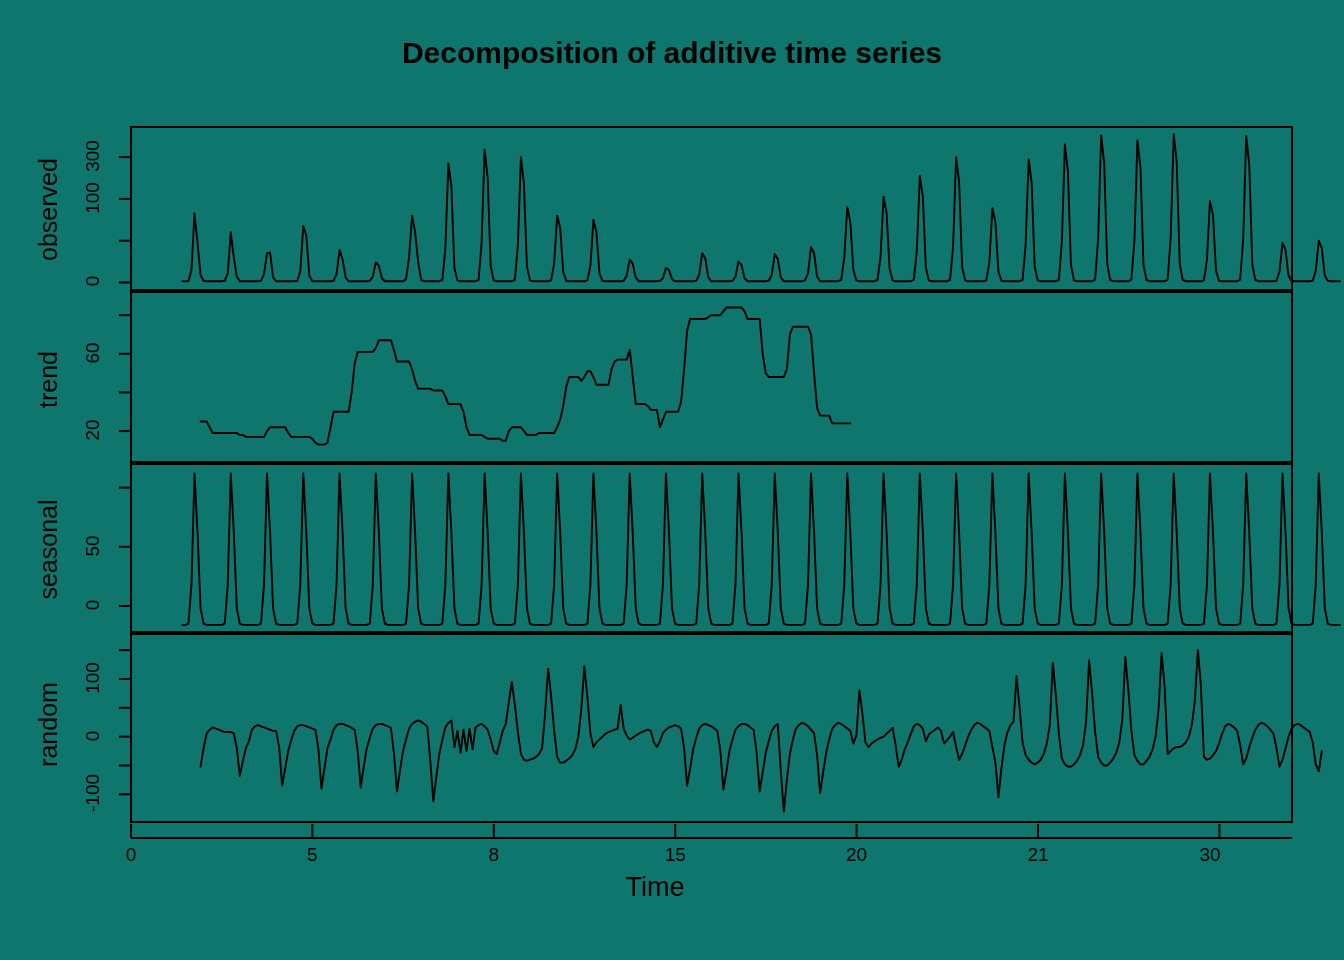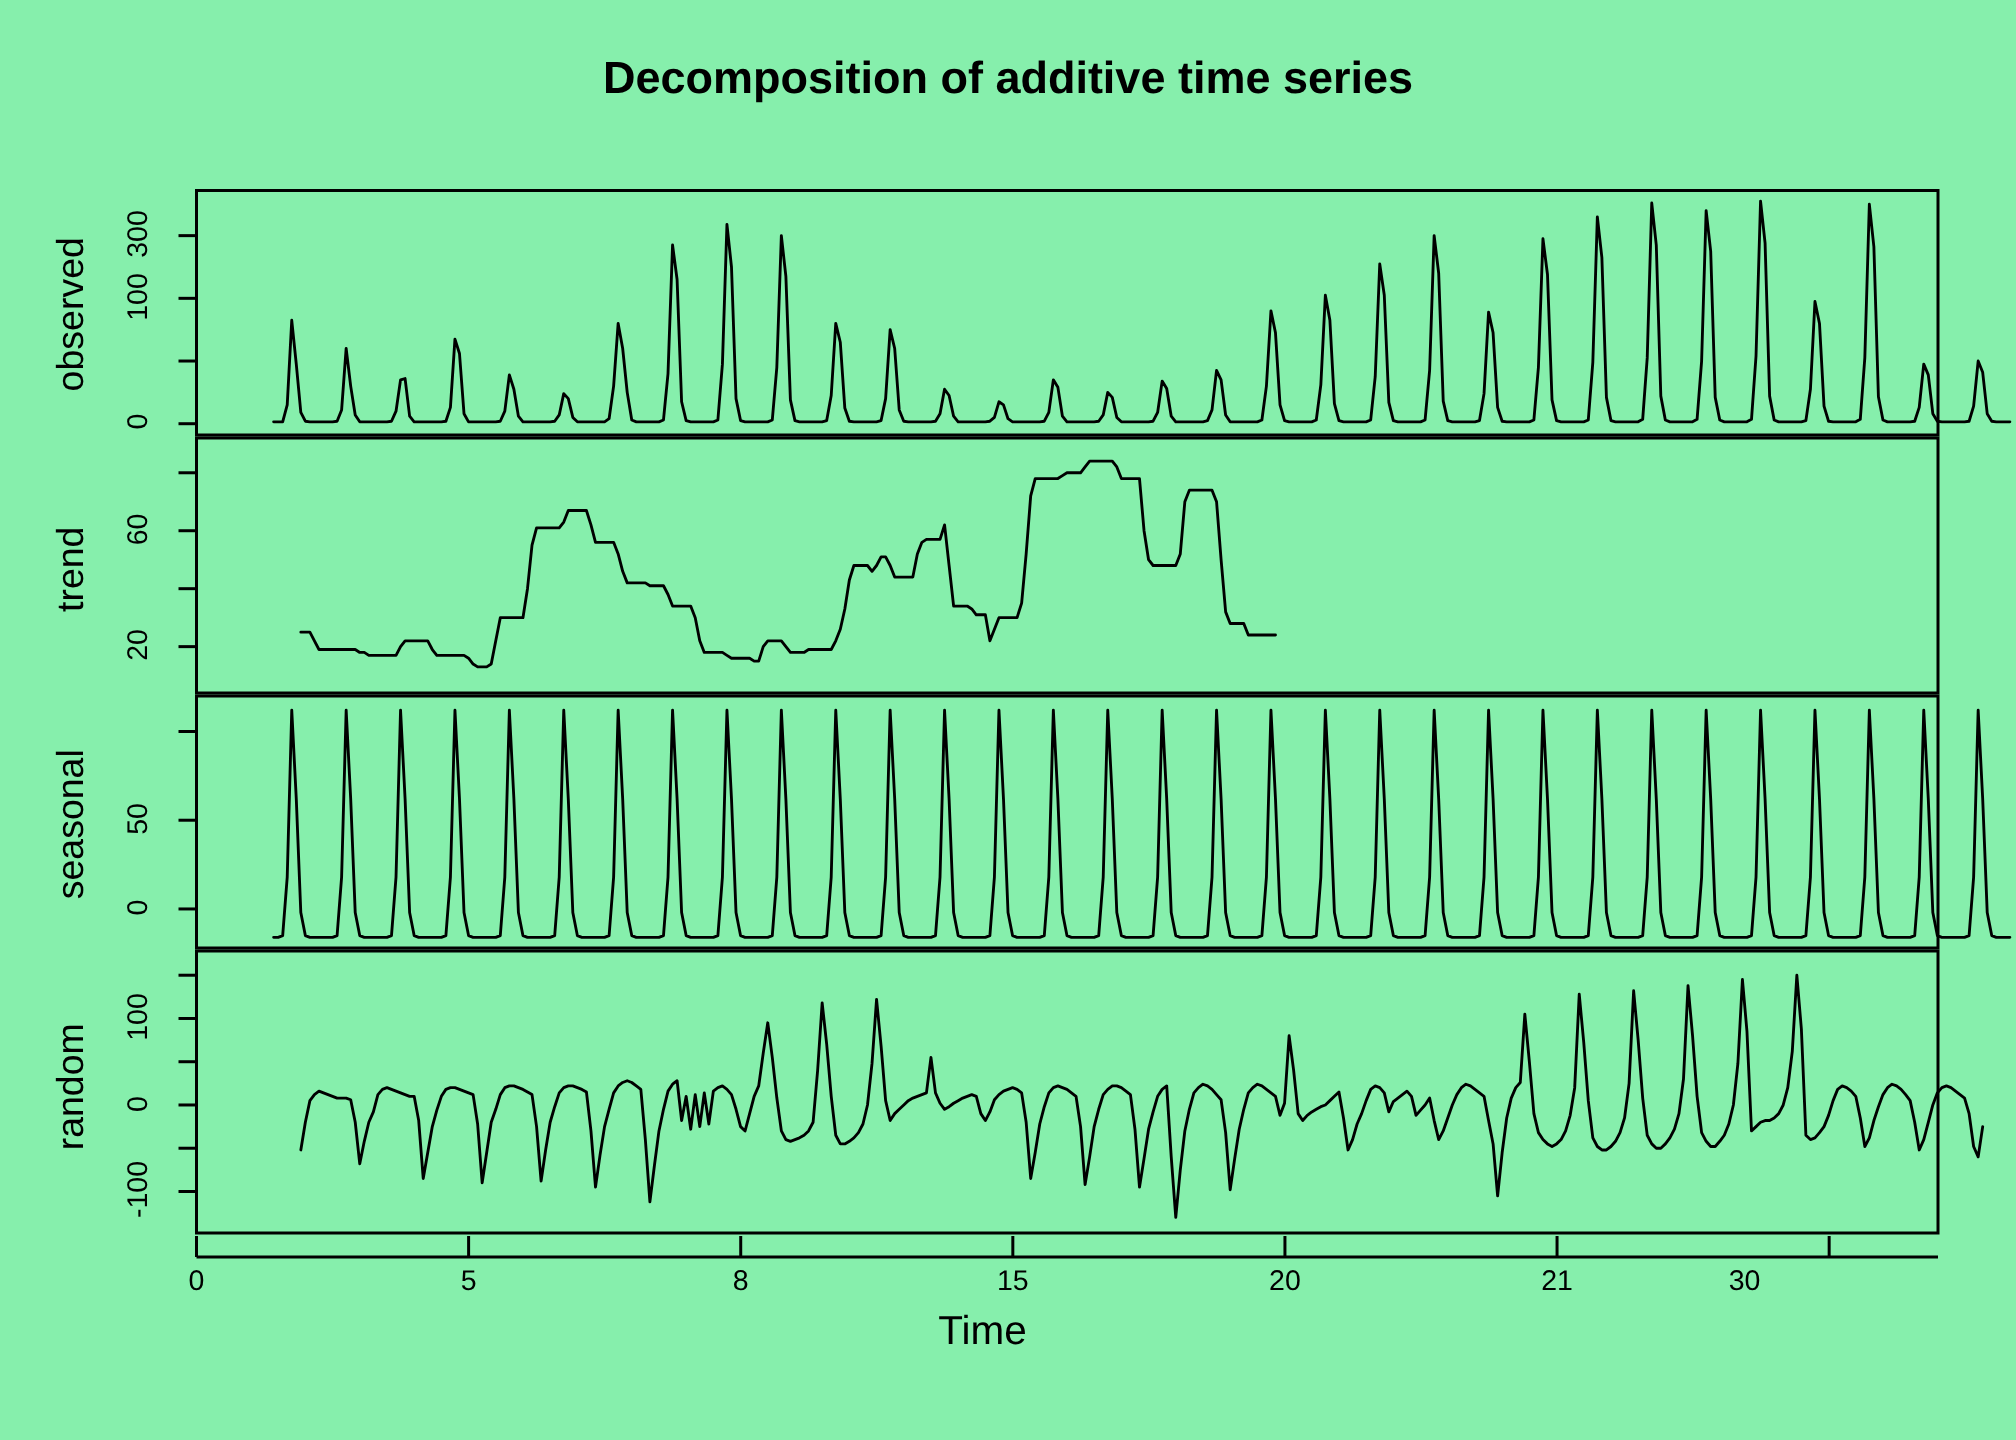--- a/index.html
+++ b/index.html
@@ -12,21 +12,21 @@
     width: 1344px;
     height: 960px;
     font-family: "Liberation Sans", sans-serif;
     color: #000000;
     overflow: hidden;
   }
   #figure {
     position: relative;
     width: 1344px;
     height: 960px;
-    background: #86efac;
+    background: #0f766e;
   }
   #plot-title {
     position: absolute;
     left: 0;
     top: 36px;
     width: 1344px;
     text-align: center;
     font-size: 30px;
     font-weight: bold;
     font-family: "Liberation Sans", sans-serif;
@@ -151,14 +151,14 @@
     <div class="tick-label-y" style="width: 80px; left: 53px; top: 534.817px;">50</div>
     <div class="tick-label-y" style="width: 80px; left: 53px; top: 782.319px;">-100</div>
     <div class="tick-label-y" style="width: 80px; left: 53px; top: 724.65px;">0</div>
     <div class="tick-label-y" style="width: 80px; left: 53px; top: 666.982px;">100</div>
     <div class="tick-label-x" style="width: 60px; left: 101px; top: 844px;">0</div>
     <div class="tick-label-x" style="width: 60px; left: 282.406px; top: 844px;">5</div>
     <div class="tick-label-x" style="width: 60px; left: 463.812px; top: 844px;">8</div>
     <div class="tick-label-x" style="width: 60px; left: 645.219px; top: 844px;">15</div>
     <div class="tick-label-x" style="width: 60px; left: 826.625px; top: 844px;">20</div>
     <div class="tick-label-x" style="width: 60px; left: 1008.03px; top: 844px;">21</div>
-    <div class="tick-label-x" style="width: 60px; left: 1133px; top: 844px;">30</div>
+    <div class="tick-label-x" style="width: 60px; left: 1180px; top: 844px;">30</div>
   </div>
 
 </body></html>

